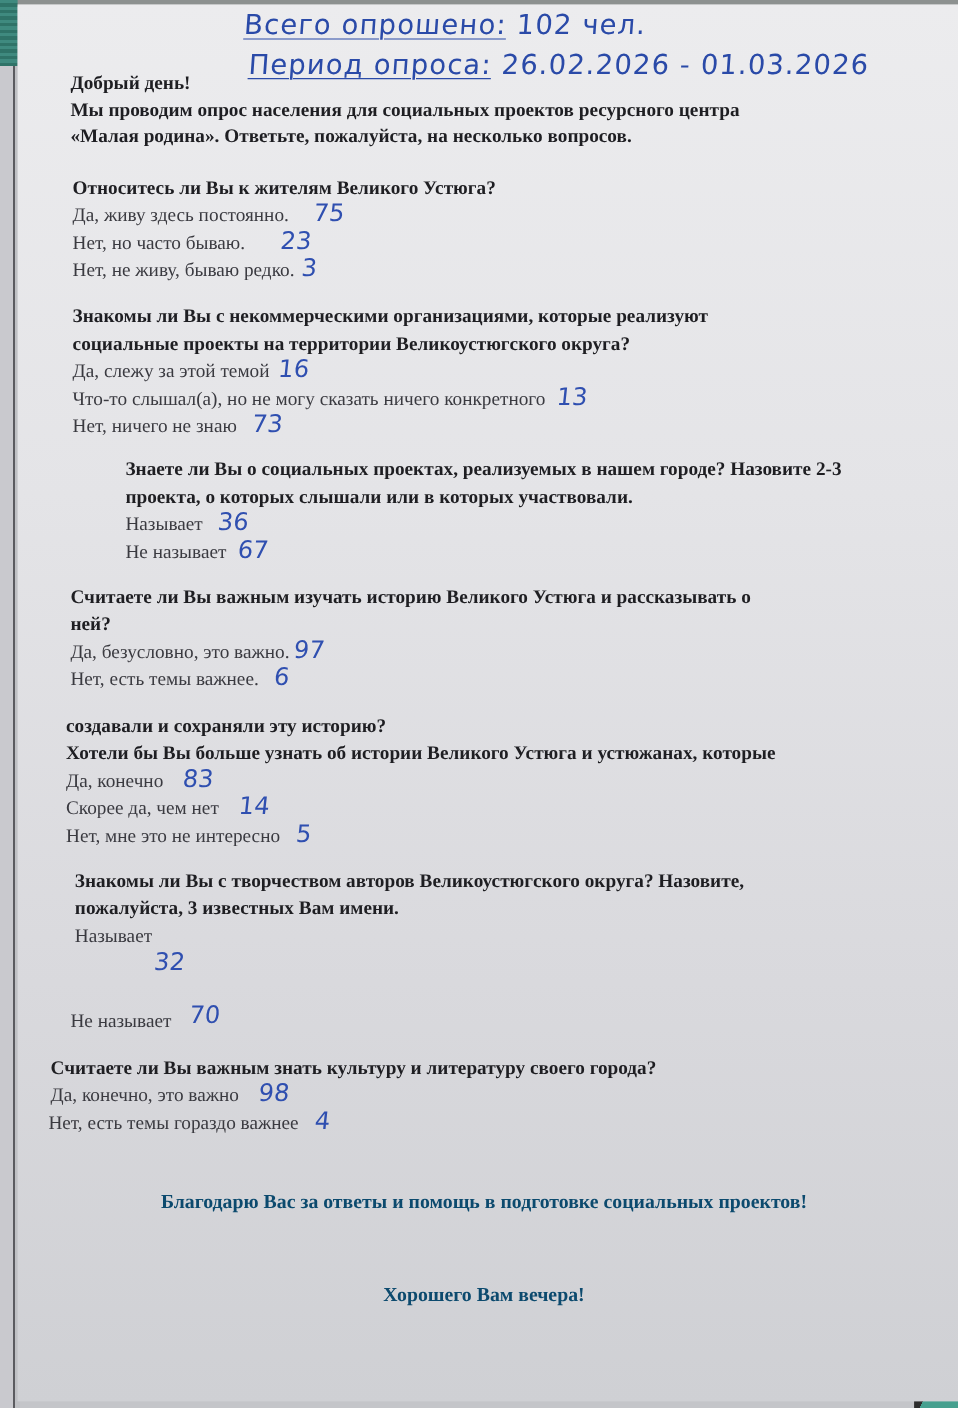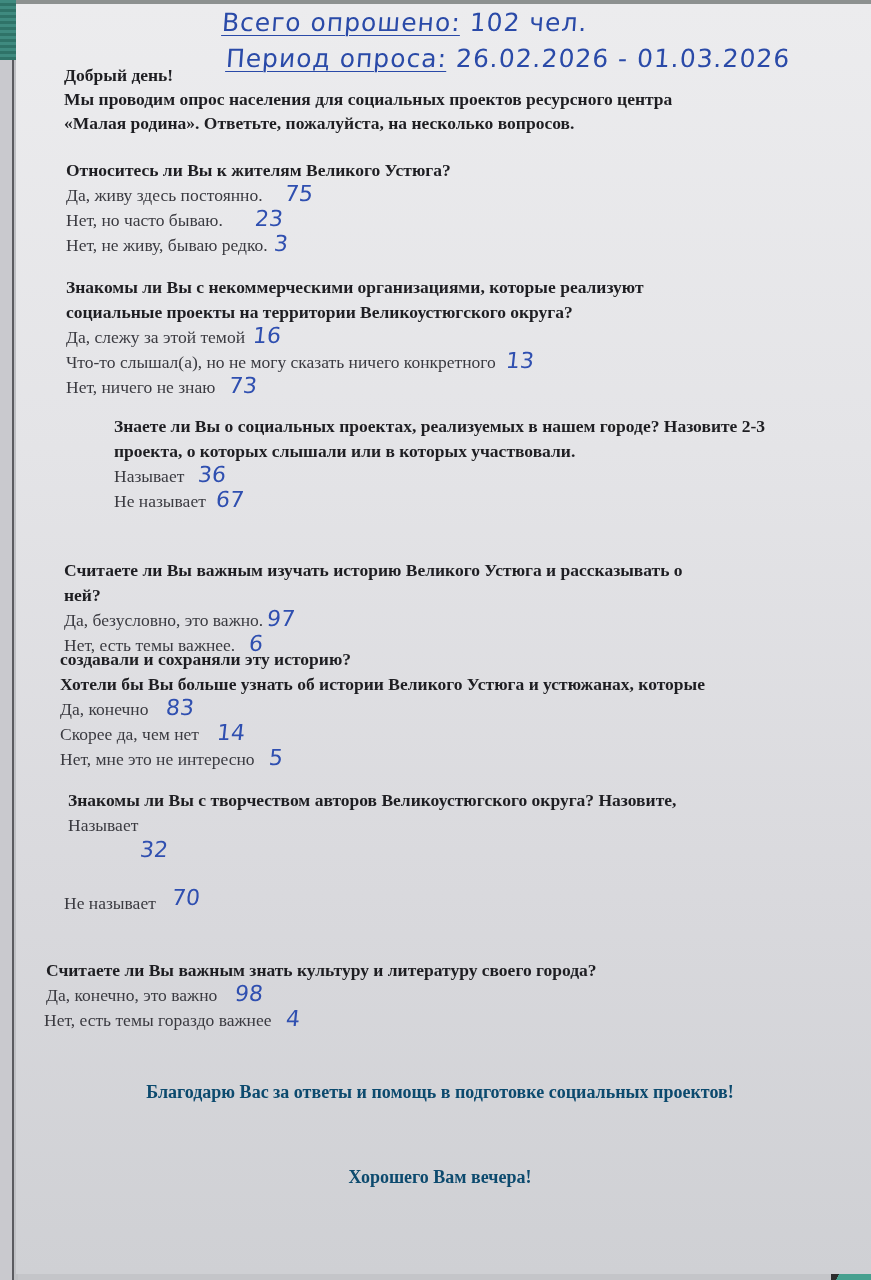--- a/index.html
+++ b/index.html
@@ -134,37 +134,38 @@
     <div class="answer"><span>Нет, ничего не знаю</span><span class="count" style="margin-left:14px;">73</span></div>
   </div>
 
   <div class="print" style="left:66px; top:414px;margin-left:48px;">
     <div class="bold">Знаете ли Вы о социальных проектах, реализуемых в нашем городе? Назовите 2-3</div>
     <div class="bold">проекта, о которых слышали или в которых участвовали.</div>
     <div class="answer"><span>Называет</span><span class="count" style="margin-left:14px;">36</span></div>
     <div class="answer"><span>Не называет</span><span class="count" style="margin-left:10px;">67</span></div>
   </div>
 
-  <div class="print" style="left:64px; top:530px;margin-top:28px;">
+  <div class="print" style="left:64px; top:530px;">
     <div class="bold">Считаете ли Вы важным изучать историю Великого Устюга и рассказывать о</div>
     <div class="bold">ней?</div>
     <div class="answer"><span>Да, безусловно, это важно.</span><span class="count" style="margin-left:4px;">97</span></div>
     <div class="answer"><span>Нет, есть темы важнее.</span><span class="count" style="margin-left:14px;">6</span></div>
   </div>
 
   <div class="print" style="left:60px; top:647px;">
     <div class="bold">создавали и сохраняли эту историю?</div>
     <div class="bold">Хотели бы Вы больше узнать об истории Великого Устюга и устюжанах, которые</div>
     <div class="answer"><span>Да, конечно</span><span class="count" style="margin-left:18px;">83</span></div>
     <div class="answer"><span>Скорее да, чем нет</span><span class="count" style="margin-left:18px;">14</span></div>
     <div class="answer"><span>Нет, мне это не интересно</span><span class="count" style="margin-left:14px;">5</span></div>
   </div>
 
   <div class="print" style="left:68px; top:788px;">
     <div class="bold">Знакомы ли Вы с творчеством авторов Великоустюгского округа? Назовите,</div>
+    <div class="bold">пожалуйста, 3 известных Вам имени.</div>
     <div class="answer" style="height:60px;"><span>Называет</span><span class="count" style="margin-left:2px; position:relative; top:26px;">32</span></div>
     <div class="answer" style="margin-top:18px; margin-left:-4px;"><span>Не называет</span><span class="count" style="margin-left:16px; position:relative; top:-4px;">70</span></div>
   </div>
 
   <div class="print" style="left:46px; top:958px;">
     <div class="bold">Считаете ли Вы важным знать культуру и литературу своего города?</div>
     <div class="answer"><span>Да, конечно, это важно</span><span class="count" style="margin-left:18px;">98</span></div>
     <div class="answer" style="margin-left:-2px;"><span>Нет, есть темы гораздо важнее</span><span class="count" style="margin-left:14px;">4</span></div>
   </div>
 

